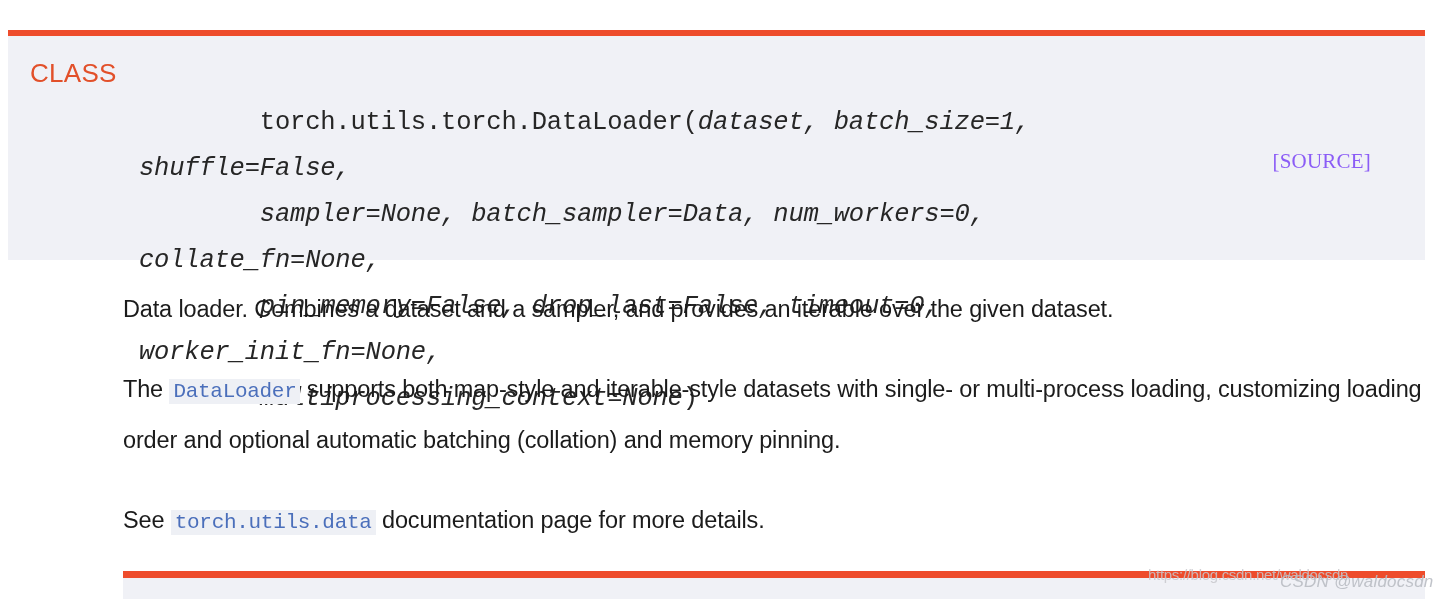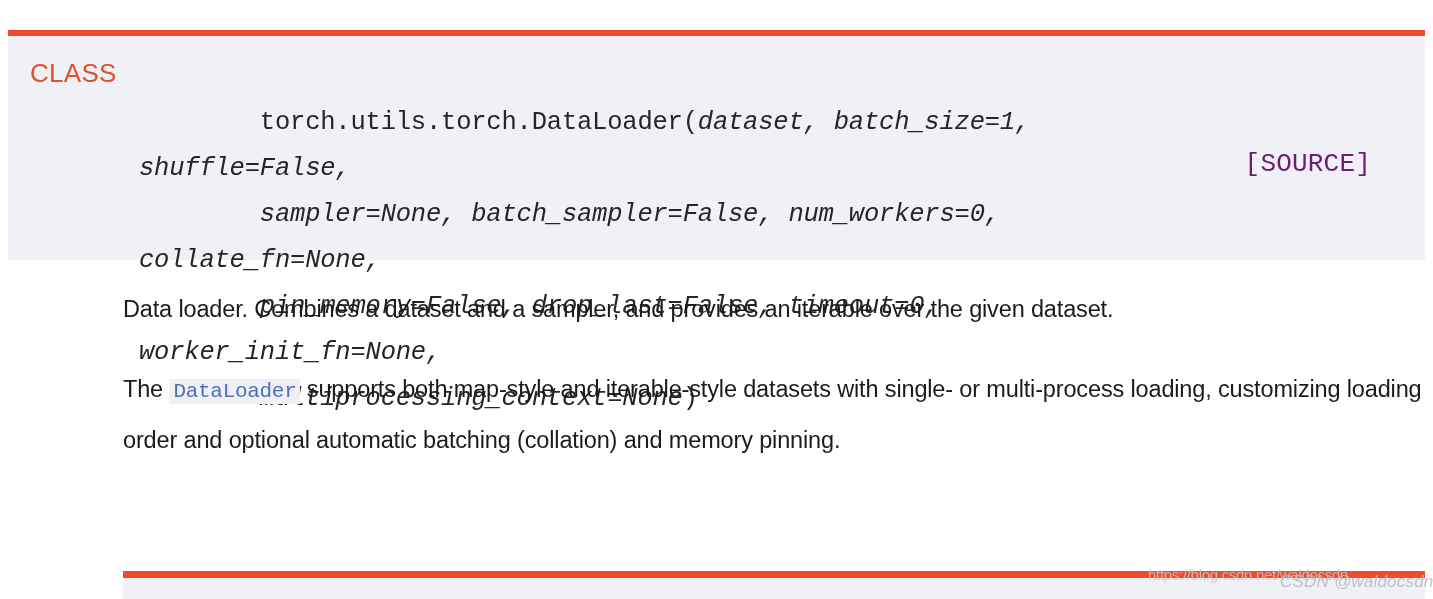--- a/index.html
+++ b/index.html
@@ -63,23 +63,23 @@
     letter-spacing: -0.2px;
   }
   .sig-code .nm { font-style: normal; }
   .sig-code .param { font-style: italic; }
   .sig-code .paren { font-style: normal; }
 
   .sig-source {
     position: absolute;
     right: 54px;
     top: 113px;
-    color: #701a75;
-    font-family: Liberation Mono, monospace;
-    font-size: 26px;
+    color: #8b5cf6;
+    font-family: Liberation Serif, serif;
+    font-size: 21px;
     letter-spacing: 0.2px;
   }
 
   
   .body-area {
     position: absolute;
     left: 123px;
     top: 285px;
     width: 1300px;
   }
@@ -157,35 +157,36 @@
 
 <div class="page">
 
   <div class="sig-block">
     <div class="sig-inner">
 
       <span class="sig-class-label">CLASS</span>
 
       <div class="sig-code">
         <span class="nm">torch.utils.torch.DataLoader(</span><span class="param">dataset, batch_size=1, shuffle=False,</span>
-        <span class="param">sampler=None, batch_sampler=False, num_workers=0, collate_fn=None,</span>
+        <span class="param">sampler=None, batch_sampler=Data, num_workers=0, collate_fn=None,</span>
         <span class="param">pin_memory=False, drop_last=False, timeout=0, worker_init_fn=None,</span>
         <span class="param">multiprocessing_context=None</span><span class="paren">)</span>
       </div>
 
       <a class="sig-source" href="#" style="text-decoration:none;">[SOURCE]</a>
     </div>
   </div>
 
   <div class="body-area">
 
     <p class="para">Data loader. Combines a dataset and a sampler, and provides an iterable over the given dataset.</p>
 
     <p class="para"><span>The </span><code class="inline">DataLoader</code><span> supports both map-style and iterable-style datasets with single- or multi-process loading, customizing loading order and optional automatic batching (collation) and memory pinning.</span></p>
 
+    <p class="para"><span>See </span><code class="inline">torch.utils.data</code><span> documentation page for more details.</span></p>
   </div>
 
   <div class="bottom-bar"></div>
   <div class="bottom-block"></div>
 
   <div class="watermark">
     <span class="wm-url">https://blog.csdn.net/waldocsdn</span>
     <span class="wm-user">CSDN @waldocsdn</span>
   </div>
 

